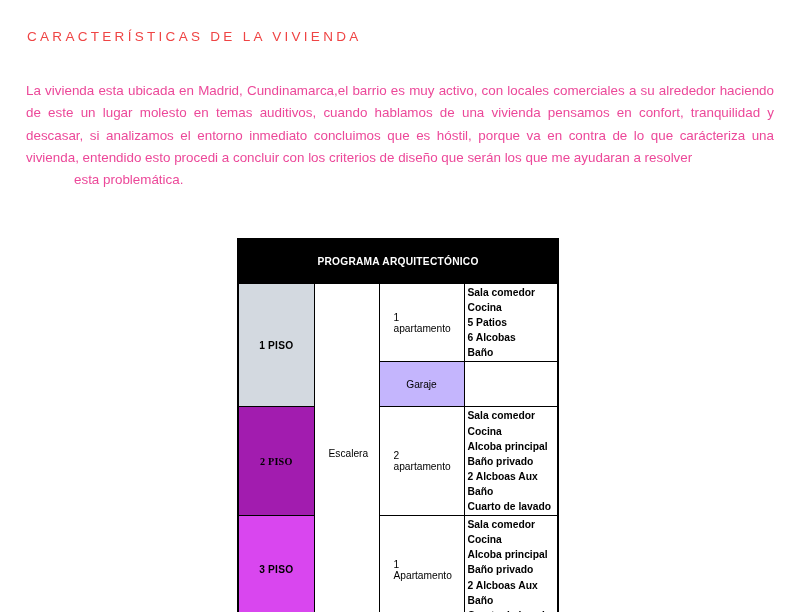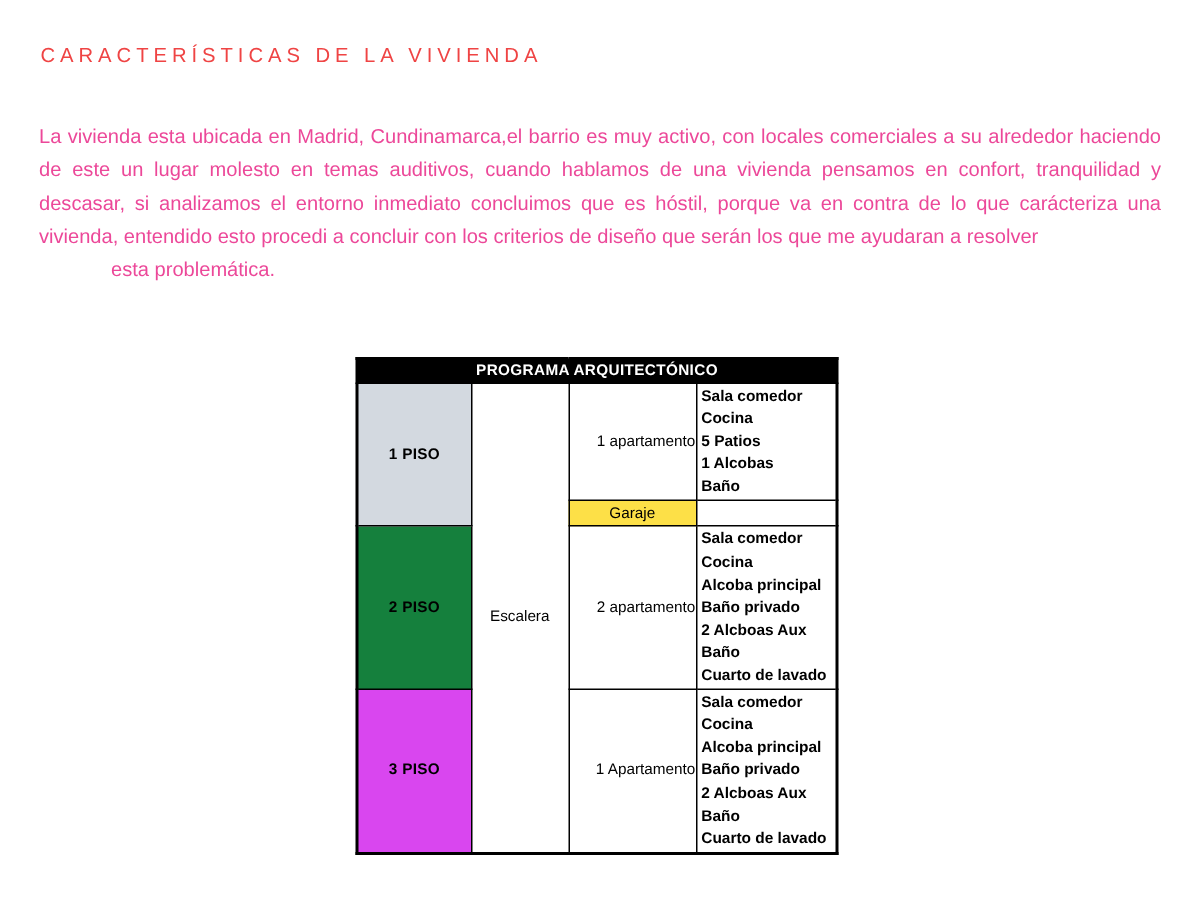--- a/index.html
+++ b/index.html
@@ -48,21 +48,21 @@
     left: 237px;
     top: 238px;
     width: 320px;
     border-collapse: collapse;
     table-layout: fixed;
     border: 2px solid #000;
     background: #ffffff;
   }
   #program-table td {
     border: 1.6px solid #000;
-    padding: 0;
+    padding: 14px;
     font-size: 10.2px;
     color: #000;
     vertical-align: middle;
   }
 
   .hdr-cell {
     background: #000000;
     color: #ffffff !important;
     text-align: center;
     font-weight: bold;
@@ -72,38 +72,38 @@
     line-height: 15px;
   }
 
   .piso-cell {
     text-align: center;
     font-weight: bold;
     font-size: 10.3px;
     letter-spacing: 0.2px;
   }
   .piso-1 { background: #d3d9e0; }
-  .piso-2 { background: #15803d; }
+  .piso-2 { background: #a21caf; font-family: Liberation Serif, serif; }
   .piso-3 { background: #d946ef; }
 
   .escalera-cell {
     text-align: center;
     background: #ffffff;
     font-size: 10.3px;
   }
 
   .apto-cell {
-    text-align: right;
+    text-align: left;
     background: #ffffff;
     font-size: 10.3px;
   }
 
   .garaje-cell {
     text-align: center;
-    background: #fde047;
+    background: #c4b5fd;
     font-size: 10.3px;
     height: 16px;
     margin-top: 16px;
   }
 
   .rooms-cell {
     background: #ffffff;
     padding: 1px 0 1px 3px !important;
     vertical-align: top;
   }
@@ -147,21 +147,21 @@
 
     <tr>
       <td class="piso-cell piso-1" rowspan="2">1 PISO</td>
       <td class="escalera-cell" rowspan="5">Escalera</td>
       <td class="apto-cell">1 apartamento</td>
       <td class="rooms-cell">
         <ul>
           <li>Sala comedor</li>
           <li>Cocina</li>
           <li>5 Patios</li>
-          <li>1 Alcobas</li>
+          <li>6 Alcobas</li>
           <li>Baño</li>
         </ul>
       </td>
     </tr>
     <tr>
       <td class="garaje-cell">Garaje</td>
       <td class="rooms-cell empty-cell"></td>
     </tr>
 
     <tr>

